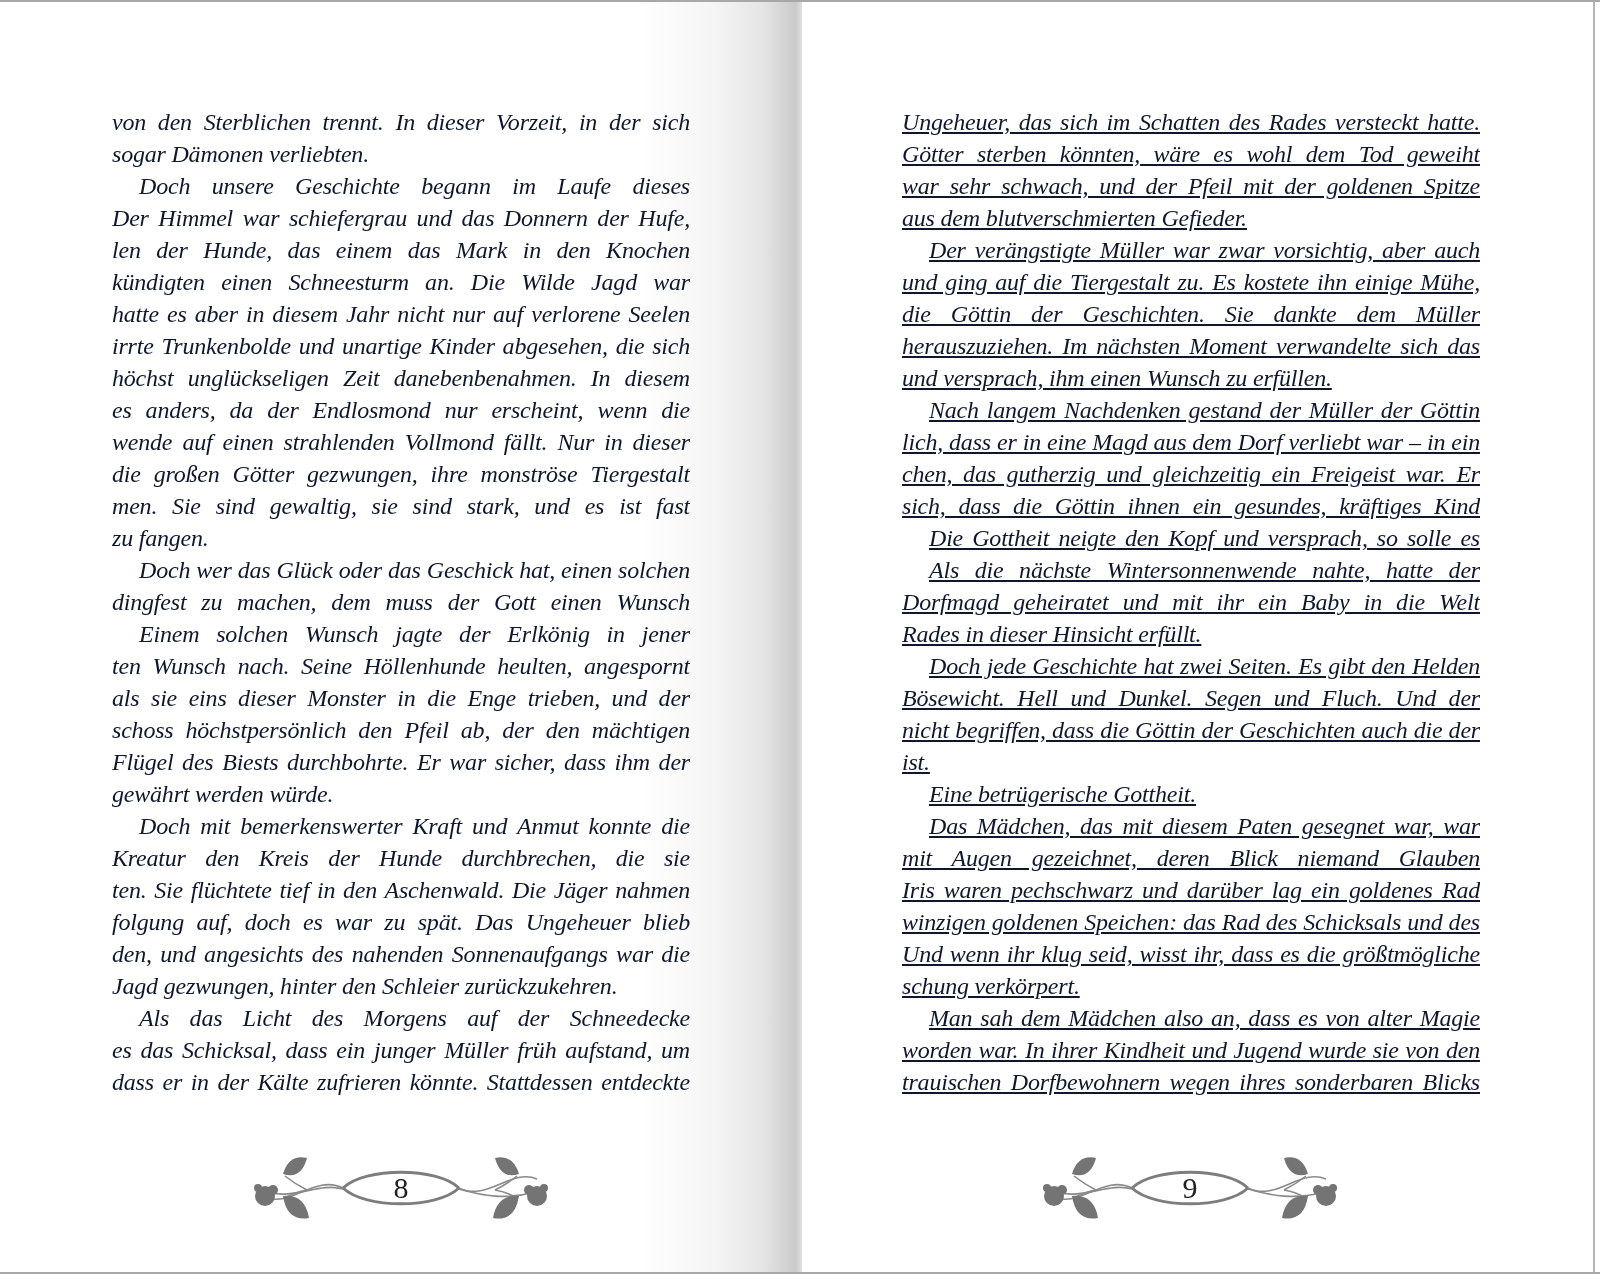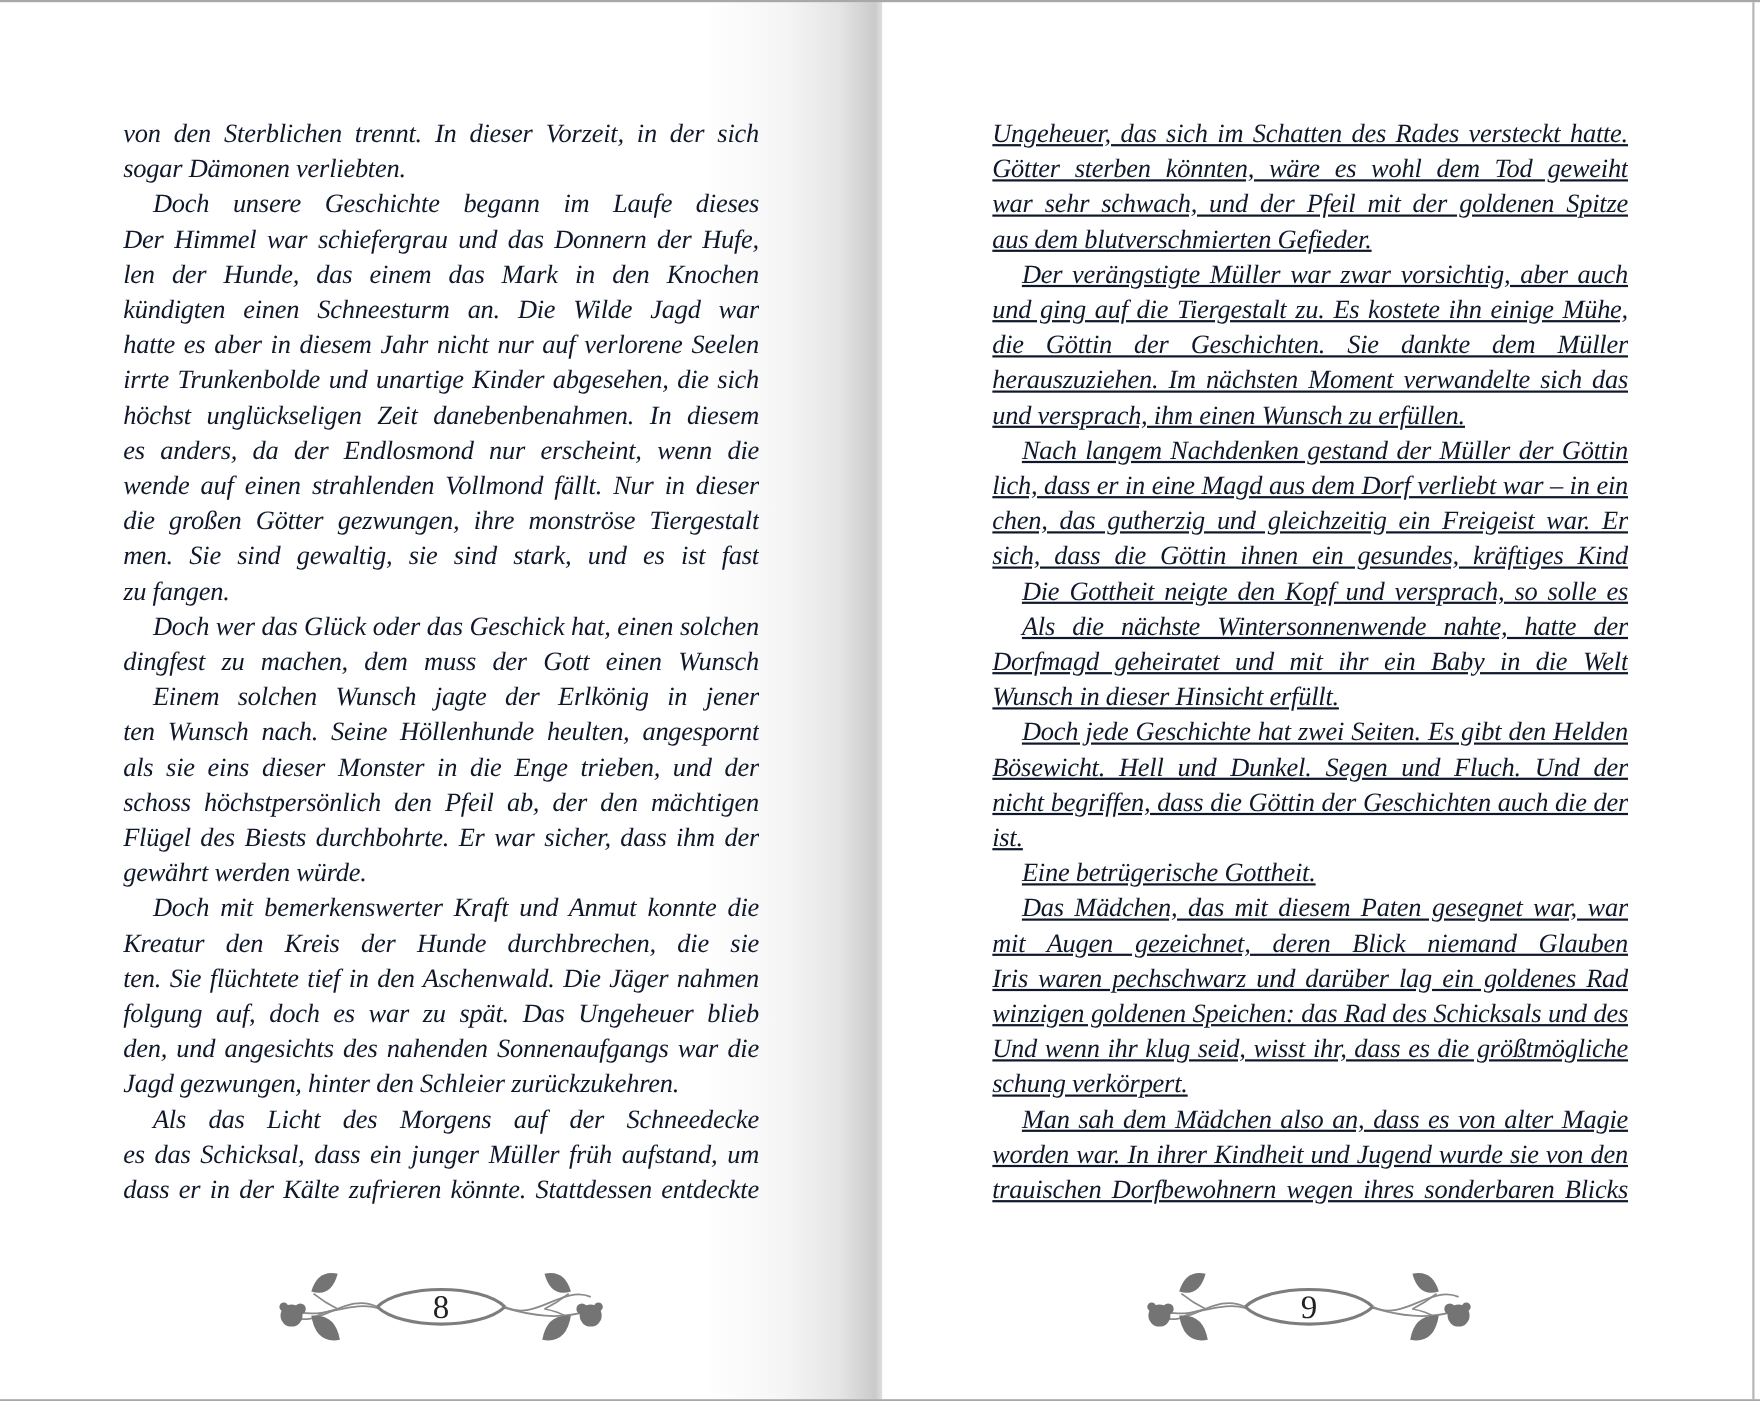--- a/index.html
+++ b/index.html
@@ -119,21 +119,21 @@
       <div class="line">die Göttin der Geschichten. Sie dankte dem Müller überschwänglich</div>
       <div class="line">herauszuziehen. Im nächsten Moment verwandelte sich das Tier in</div>
       <div class="line end">und versprach, ihm einen Wunsch zu erfüllen.</div>
       <div class="line indent">Nach langem Nachdenken gestand der Müller der Göttin schließ-</div>
       <div class="line">lich, dass er in eine Magd aus dem Dorf verliebt war – in ein Mäd-</div>
       <div class="line">chen, das gutherzig und gleichzeitig ein Freigeist war. Er wünschte</div>
       <div class="line end">sich, dass die Göttin ihnen ein gesundes, kräftiges Kind bescherte.</div>
       <div class="line indent">Die Gottheit neigte den Kopf und versprach, so solle es geschehen.</div>
       <div class="line indent">Als die nächste Wintersonnenwende nahte, hatte der Müller die</div>
       <div class="line">Dorfmagd geheiratet und mit ihr ein Baby in die Welt gesetzt. Ihre</div>
-      <div class="line end">Wunsch in dieser Hinsicht erfüllt.</div>
+      <div class="line end">Rades in dieser Hinsicht erfüllt.</div>
       <div class="line indent">Doch jede Geschichte hat zwei Seiten. Es gibt den Helden und den</div>
       <div class="line">Bösewicht. Hell und Dunkel. Segen und Fluch. Und der Müller hatte</div>
       <div class="line">nicht begriffen, dass die Göttin der Geschichten auch die der Lügen</div>
       <div class="line end">ist.</div>
       <div class="line indent end">Eine betrügerische Gottheit.</div>
       <div class="line indent">Das Mädchen, das mit diesem Paten gesegnet war, war für immer</div>
       <div class="line">mit Augen gezeichnet, deren Blick niemand Glauben schenkte. Die</div>
       <div class="line">Iris waren pechschwarz und darüber lag ein goldenes Rad mit acht</div>
       <div class="line">winzigen goldenen Speichen: das Rad des Schicksals und des Glücks.</div>
       <div class="line">Und wenn ihr klug seid, wisst ihr, dass es die größtmögliche Täu-</div>

